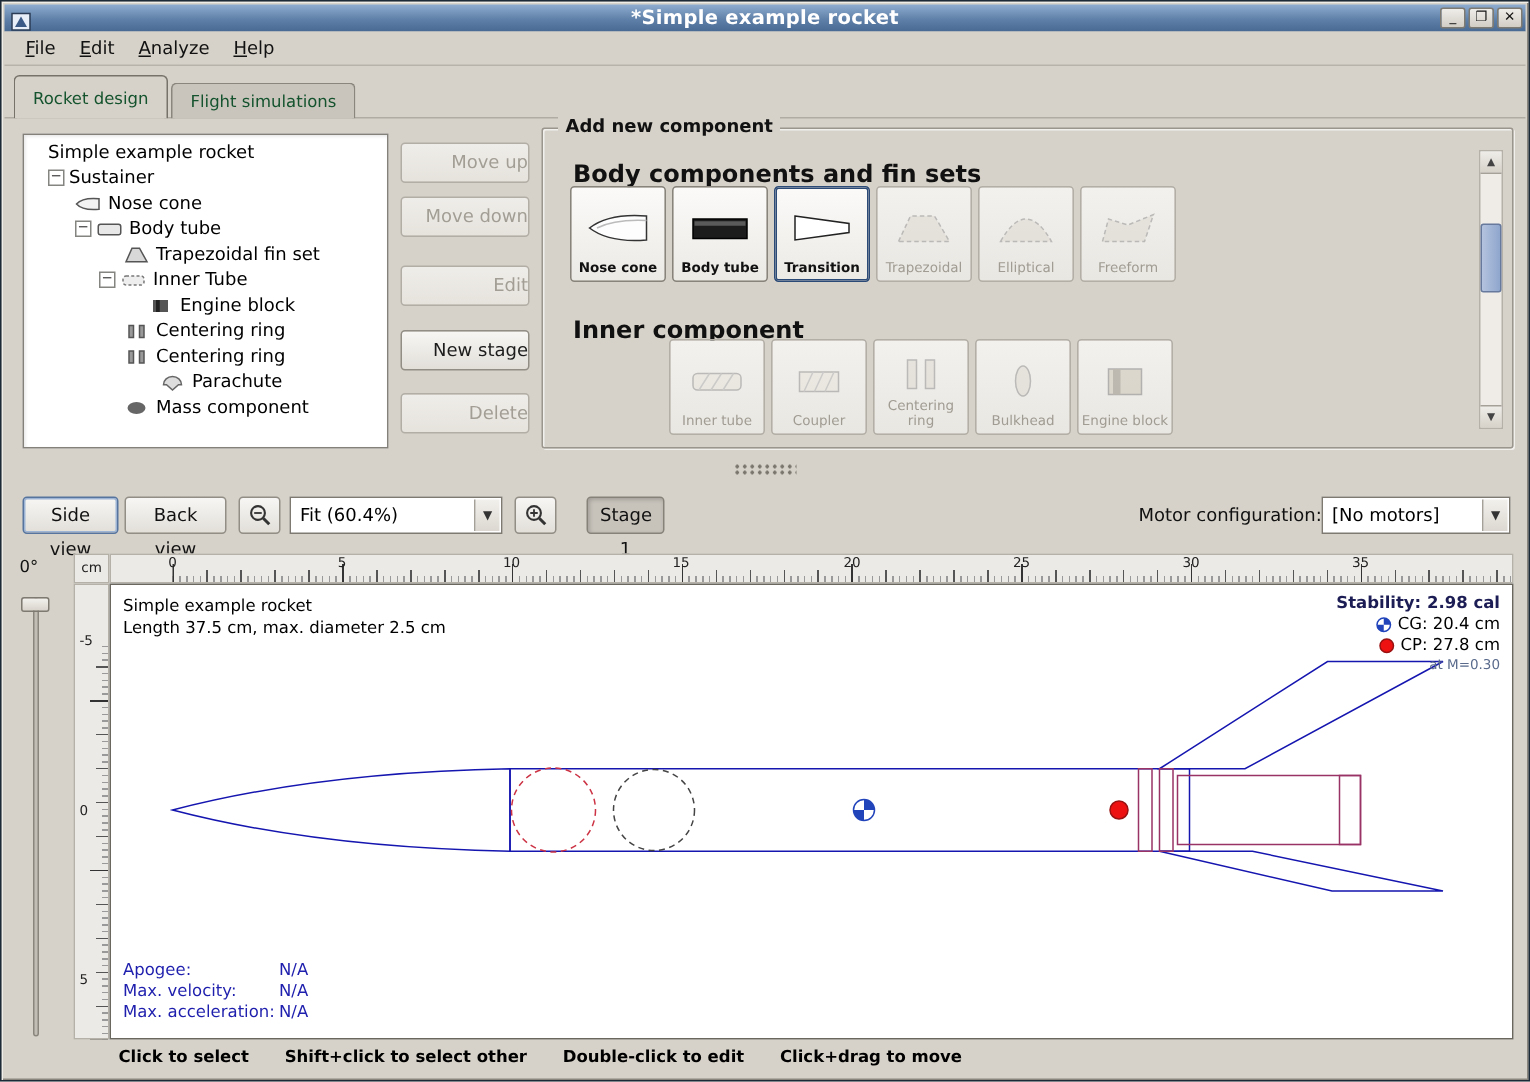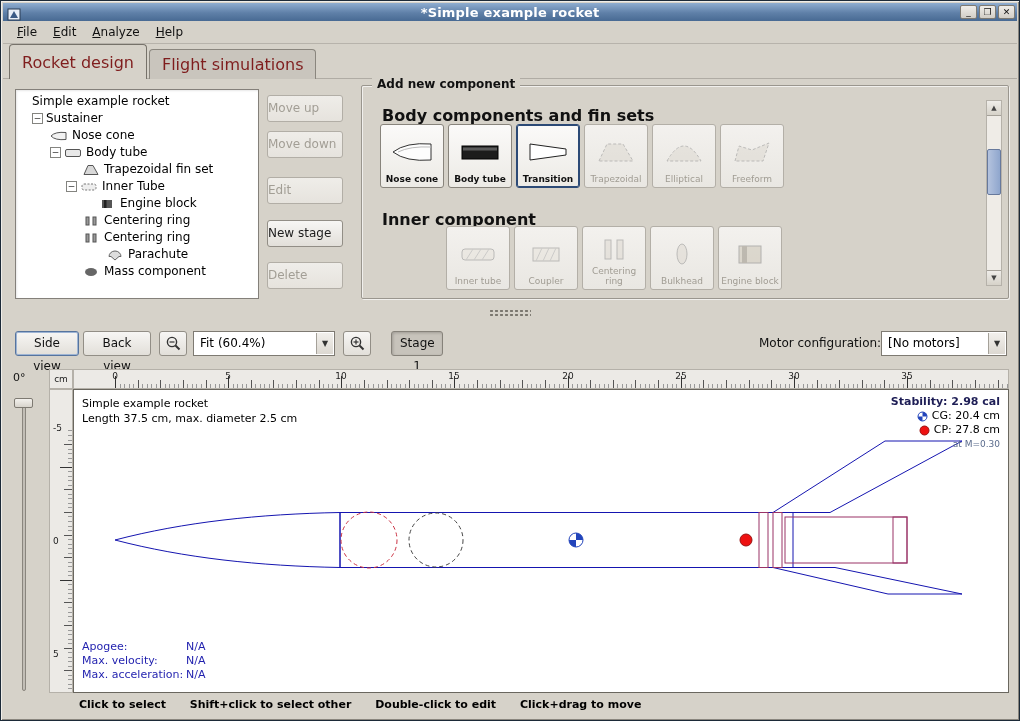--- a/index.html
+++ b/index.html
@@ -13,32 +13,32 @@
   .winbtns{margin-left:auto;display:flex;gap:2px;z-index:2}
   .winbtn{width:17px;height:14px;background:linear-gradient(#efede9,#d2cec6);border:1px solid #7e7a72;border-radius:2px;font-size:9px;line-height:12px;text-align:center;color:#111}
 
   
   .menubar{position:absolute;left:2px;top:20px;right:2px;height:23px;background:#d6d2c9;border-bottom:1px solid #b7b3ab;display:flex;align-items:center;padding-left:6px}
   .menu-item{display:inline-block;font-size:12px;padding:3px 8px;color:#111}
   .menu-item::first-letter{text-decoration:underline}
 
   
   .tabbar{position:absolute;left:2px;top:45px;right:2px;height:33px;display:flex;align-items:flex-end;padding-left:6px;border-bottom:1px solid #b0aca4}
-  .tab{border:1px solid #8a867e;border-bottom:none;border-radius:4px 4px 0 0;background:#c9c5bd;font-size:16px;padding:5px 12px 5px;margin-right:2px;margin-bottom:-1px;color:#7f1d1d}
+  .tab{border:1px solid #8a867e;border-bottom:none;border-radius:4px 4px 0 0;background:#c9c5bd;font-size:11px;padding:5px 12px 5px;margin-right:2px;margin-bottom:-1px;color:#14532d}
   .tab.active{background:#d6d2c9;padding:8px 12px 7px;border-color:#76726a;z-index:2;position:relative}
 
   
   .tree-panel{position:absolute;left:14px;top:88px;width:244px;height:210px;background:#fff;border:1px solid #84807a;box-shadow:inset 1px 1px 2px #00000018;overflow:hidden;padding-top:3px}
   .tree-row{display:flex;align-items:center;height:17px;font-size:12px;white-space:nowrap;color:#000}
   .expander{flex:none;width:11px;height:11px;border:1px solid #848480;background:#fff;font-size:9px;line-height:9px;text-align:center;margin-right:3px;color:#333}
   .ticon{flex:none;margin-right:4px;display:inline-flex}
   .tlabel{line-height:17px}
 
   
-  .actbtn{position:absolute;left:266px;width:76px;height:27px;border:1px solid #928e86;border-radius:3px;background:linear-gradient(#f7f6f4,#e2dfd9);font-size:12px;color:#1c1c1c;text-align:left;line-height:25px}
+  .actbtn{position:absolute;left:266px;width:86px;height:27px;border:1px solid #928e86;border-radius:3px;background:linear-gradient(#f7f6f4,#e2dfd9);font-size:12px;color:#1c1c1c;text-align:right;line-height:25px}
   .actbtn.disabled{color:#a29e95;border-color:#b2aea6;background:linear-gradient(#efede9,#e6e3dd)}
 
   
   .addgroup{position:absolute;left:360px;top:84px;width:648px;height:214px;border:1px solid #9a968e;box-shadow:inset 1px 1px 0 #ffffffaa, 1px 1px 0 #ffffffaa;border-radius:2px}
   .grouptitle{position:absolute;top:-9px;left:10px;background:#d6d2c9;padding:0 5px;font-size:12px;font-weight:bold;color:#111}
   .seclabel{position:absolute;left:20px;font-size:16px;font-weight:bold;color:#111}
   .cbrow{position:absolute;display:flex;gap:4px}
   .cbtn{width:64px;height:64px;border:1px solid #88847c;border-radius:3px;background:linear-gradient(#fbfaf9,#eceae5);display:flex;flex-direction:column;align-items:center;padding:3px 2px 2px}
   .cbtn .cicon{flex:1;display:flex;align-items:center;justify-content:center}
   .cbtn .clabel{font-size:9px;line-height:1.1;text-align:center;color:#111;font-weight:bold;max-width:58px}

